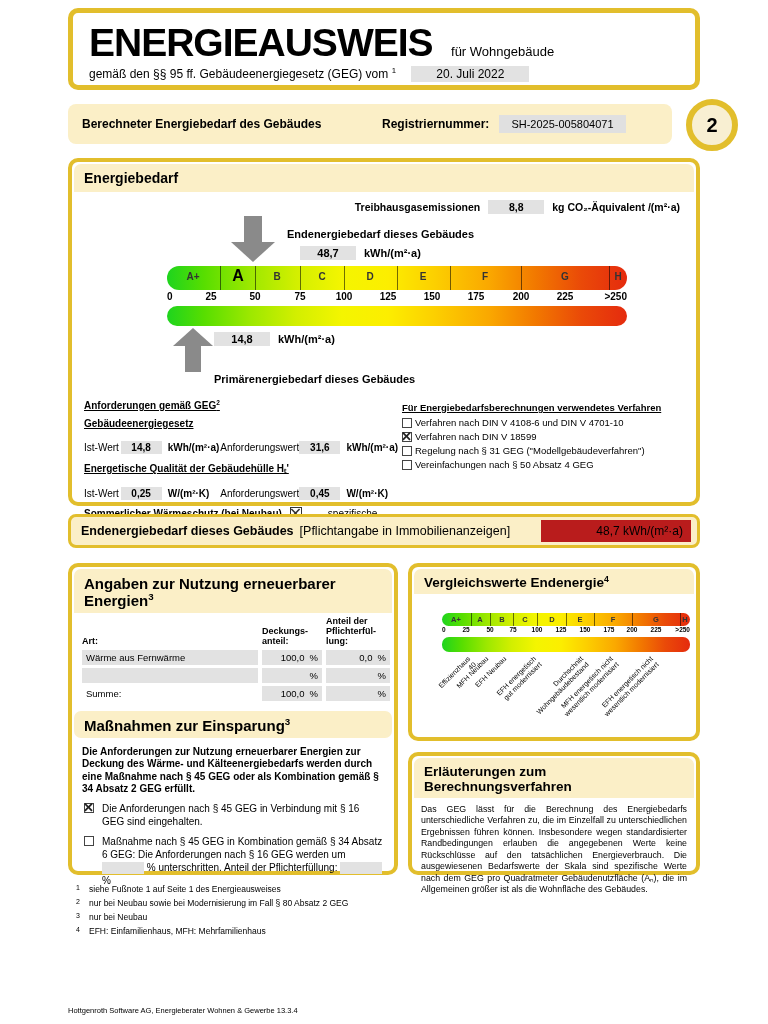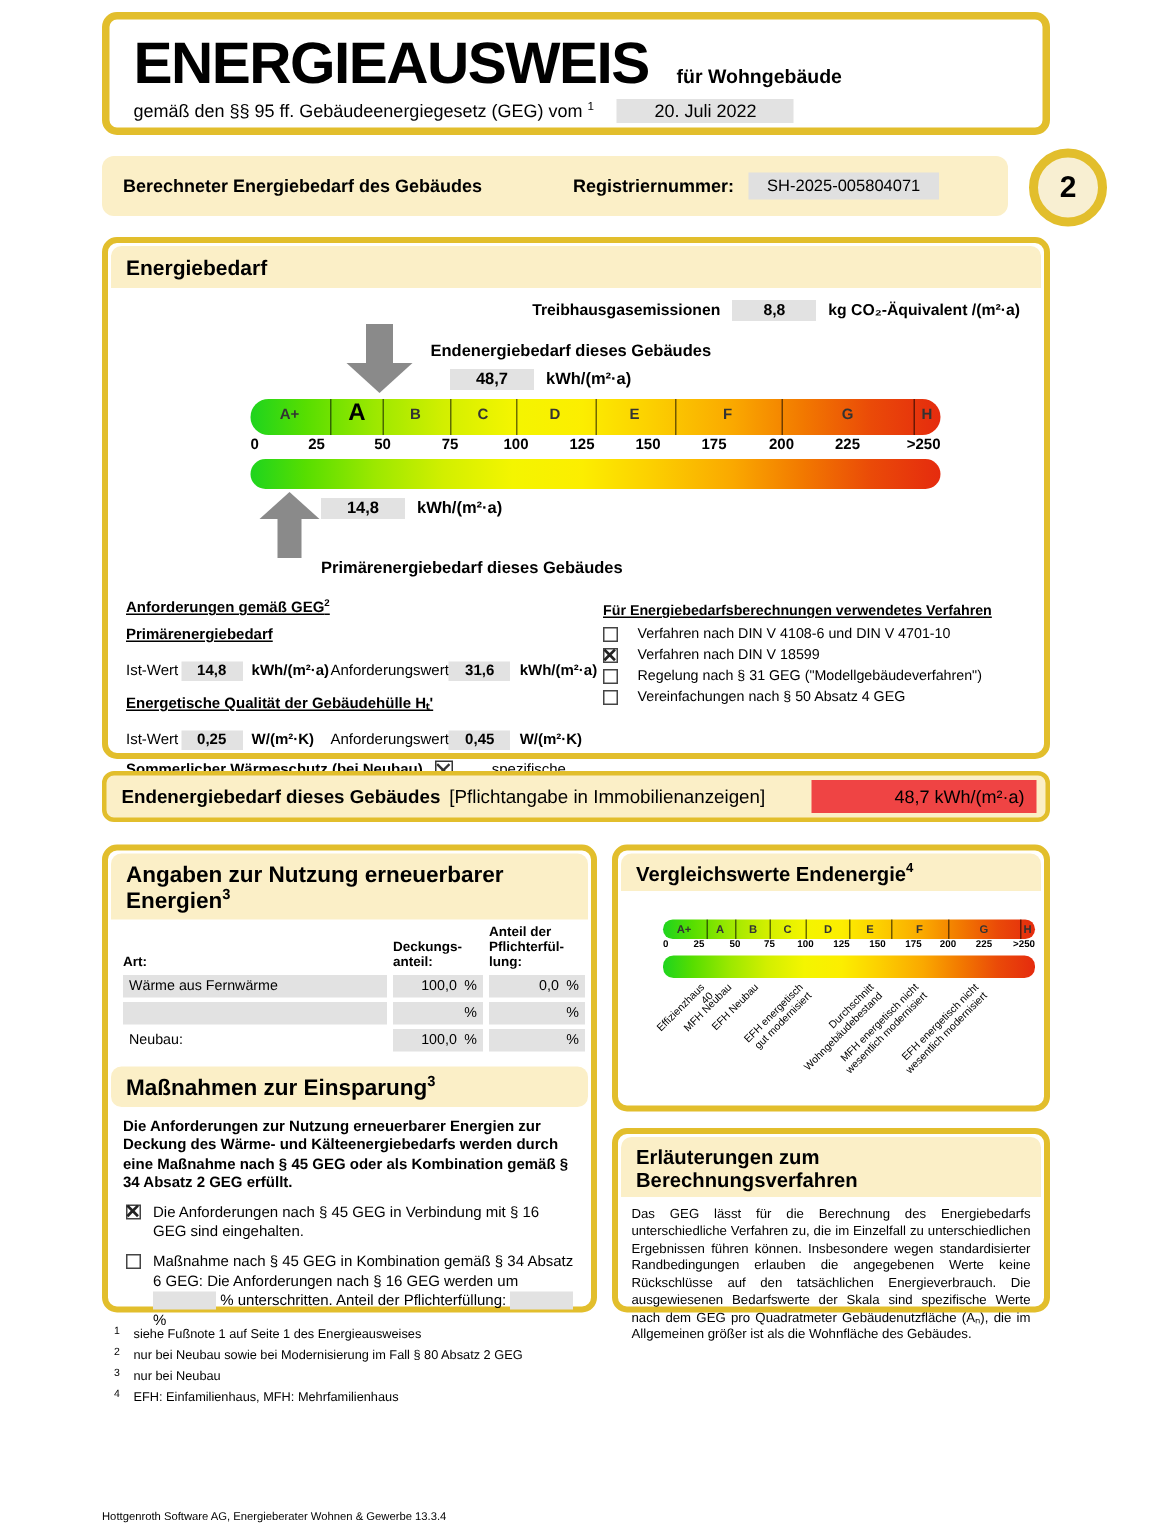--- a/index.html
+++ b/index.html
@@ -16,21 +16,21 @@
 
   .cb { display:inline-block; width:10px; height:10px; border:1px solid #444; background:#fff;
         position:relative; vertical-align:middle; flex:0 0 auto; }
   .cb.checked::before { content:"✕"; position:absolute; left:-2px; top:-4px; font-size:13px; font-weight:bold; color:#222; }
   .xmark { display:inline-block; width:12px; height:12px; border:1px solid #333; position:relative; vertical-align:middle; }
   .xmark::before { content:"✕"; position:absolute; left:-2px; top:-4px; font-size:16px; color:#333; }
 
   
   .title-box { left:68px; top:8px; width:632px; height:82px; border-width:5px; padding:8px 16px 0; }
   .main-title { font-size:39px; font-weight:bold; letter-spacing:-1px; display:inline-block; }
-  .sub-title { font-size:13px; font-weight:bold; display:inline-block; margin-left:14px; }
+  .sub-title { font-size:13px; font-weight:normal; display:inline-block; margin-left:14px; }
   .law-line { font-size:12px; margin-top:1px; }
   .law-date { background:#E2E2E2; font-weight:normal; display:inline-block; min-width:118px; text-align:center; margin-left:12px; padding:1px 6px; }
 
   
   .reg-bar { left:68px; top:104px; width:604px; height:40px; background:#FBEFC7; border-radius:8px;
              display:flex; align-items:center; padding:0 14px; }
   .reg-title { font-size:12px; font-weight:bold; width:300px; }
   .reg-label { font-size:12px; font-weight:bold; }
   .reg-value { background:#E0E0E0; font-size:11px; padding:3px 12px; margin-left:10px; }
   .page-badge { left:686px; top:99px; width:52px; height:52px; border:6px solid #E2BE2C; border-radius:50%;
@@ -74,29 +74,29 @@
   .anf-block .row .lab { width:50px; }
   .anf-block .row .gbox { width:52px; margin-right:6px; }
   .anf-block .row .unit { width:72px; font-weight:bold; }
   .anf-block .row .lab2 { width:92px; }
   .anf-block .t { margin-bottom:7px; display:inline-block; }
   .sommer-row { display:flex; align-items:center; gap:8px; margin-top:6px; }
   .sommer-row .val { font-weight:normal; margin-left:18px; }
 
   .verf-block { left:330px; top:240px; width:296px; font-size:9.5px; }
   .verf-block .vt { font-weight:bold; text-decoration:underline; margin-bottom:4px; }
-  .verf-row { display:flex; align-items:flex-start; gap:13px; margin-bottom:3px; }
+  .verf-row { display:flex; align-items:flex-start; gap:3px; margin-bottom:3px; }
   .verf-row .cb { margin-top:1px; }
 
   
   .pflicht-bar { left:68px; top:514px; width:632px; height:34px; background:#FBEFC7; border:3px solid #E2BE2C;
                  border-radius:8px; display:flex; align-items:center; padding:0 6px 0 10px; }
   .pflicht-bar .pl { font-size:12.5px; font-weight:bold; }
   .pflicht-bar .pn { font-size:12.5px; margin-left:6px; }
-  .pflicht-bar .pv { margin-left:auto; background:#ef4444; font-size:12px; padding:4px 8px; width:150px; text-align:right; }
+  .pflicht-bar .pv { margin-left:auto; background:#b91c1c; font-size:12px; padding:4px 8px; width:150px; text-align:right; }
 
   
   .left-box { left:68px; top:563px; width:330px; height:312px; }
   .sec-h { margin:2px; font-size:15px; font-weight:bold; padding:6px 10px 4px; }
   .sec-body { padding:2px 10px 0; }
   .intro { font-size:10px; font-weight:bold; line-height:1.25; margin:4px 0 6px; }
   .etable { display:grid; grid-template-columns:176px 60px 64px; column-gap:4px; row-gap:3px; font-size:9px; }
   .etable .hd { font-weight:bold; line-height:1.1; white-space:pre-line; align-self:end; }
   .etable .acell { background:#E2E2E2; height:15px; font-size:9.5px; padding:2px 4px; }
   .etable .plain { background:none; }
@@ -214,21 +214,21 @@
         <div class="shaft"></div>
     </div>
     <div class="abs prim-value-row">
       <span class="gbox">14,8</span>
       <span>kWh/(m²·a)</span>
     </div>
     <div class="abs prim-label">Primärenergiebedarf dieses Gebäudes</div>
 
     <div class="abs anf-block">
       <span class="u t"><span>Anforderungen gemäß GEG</span><sup class="fn">2</sup></span><br>
-      <span class="u t">Primärenergiebedarf</span>
+      <span class="u t">Gebäudeenergiegesetz</span>
       <div class="row">
         <span class="lab">Ist-Wert</span>
         <span class="gbox">14,8</span>
         <span class="unit">kWh/(m²·a)</span>
         <span class="lab2">Anforderungswert</span>
         <span class="gbox">31,6</span>
         <span class="unit">kWh/(m²·a)</span>
       </div>
       <span class="u t">Energetische Qualität der Gebäudehülle Hₜ'</span>
       <div class="row">
@@ -299,21 +299,21 @@
         <div class="acell"></div>
         <div class="vcell">
             <span></span>
             <span>%</span>
           </div>
         <div class="vcell">
             <span></span>
             <span>%</span>
           </div>
 
-        <div class="acell plain">Neubau:</div>
+        <div class="acell plain">Summe:</div>
         <div class="vcell">
             <span>100,0</span>
             <span>%</span>
           </div>
         <div class="vcell">
             <span></span>
             <span>%</span>
           </div>
       </div>
     </div>

